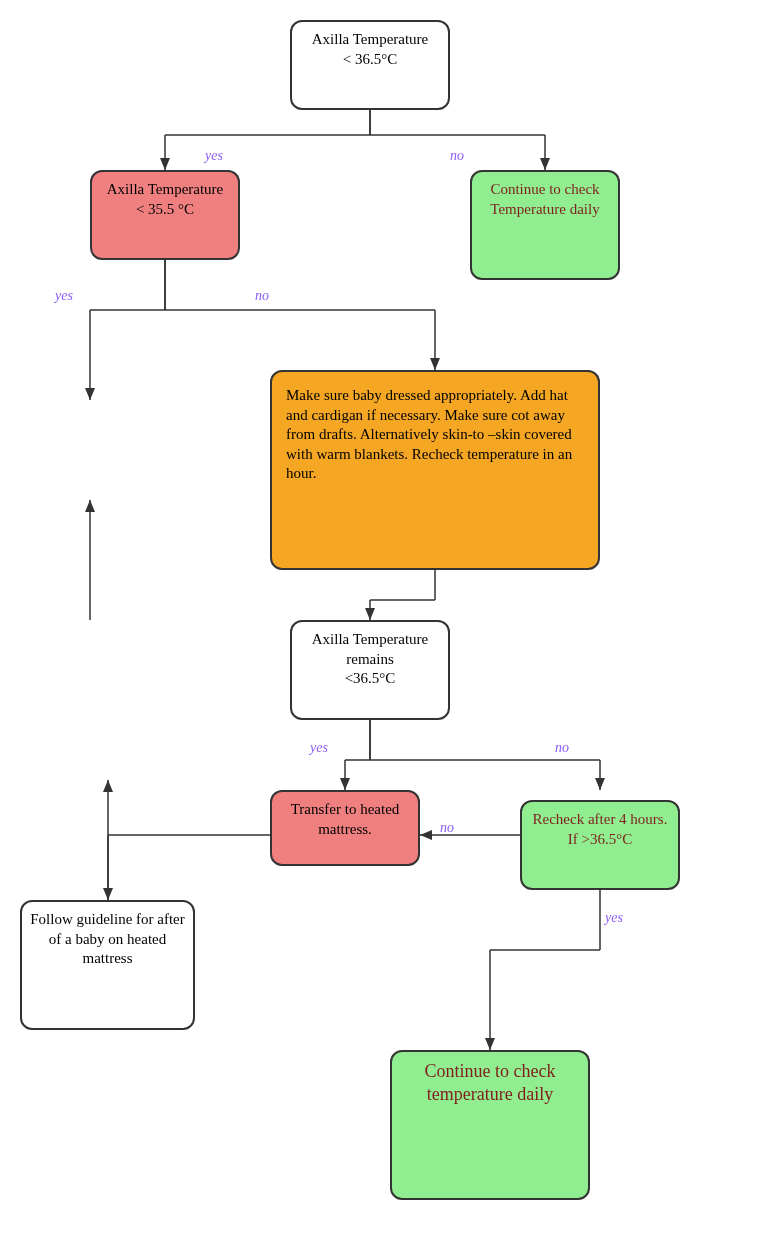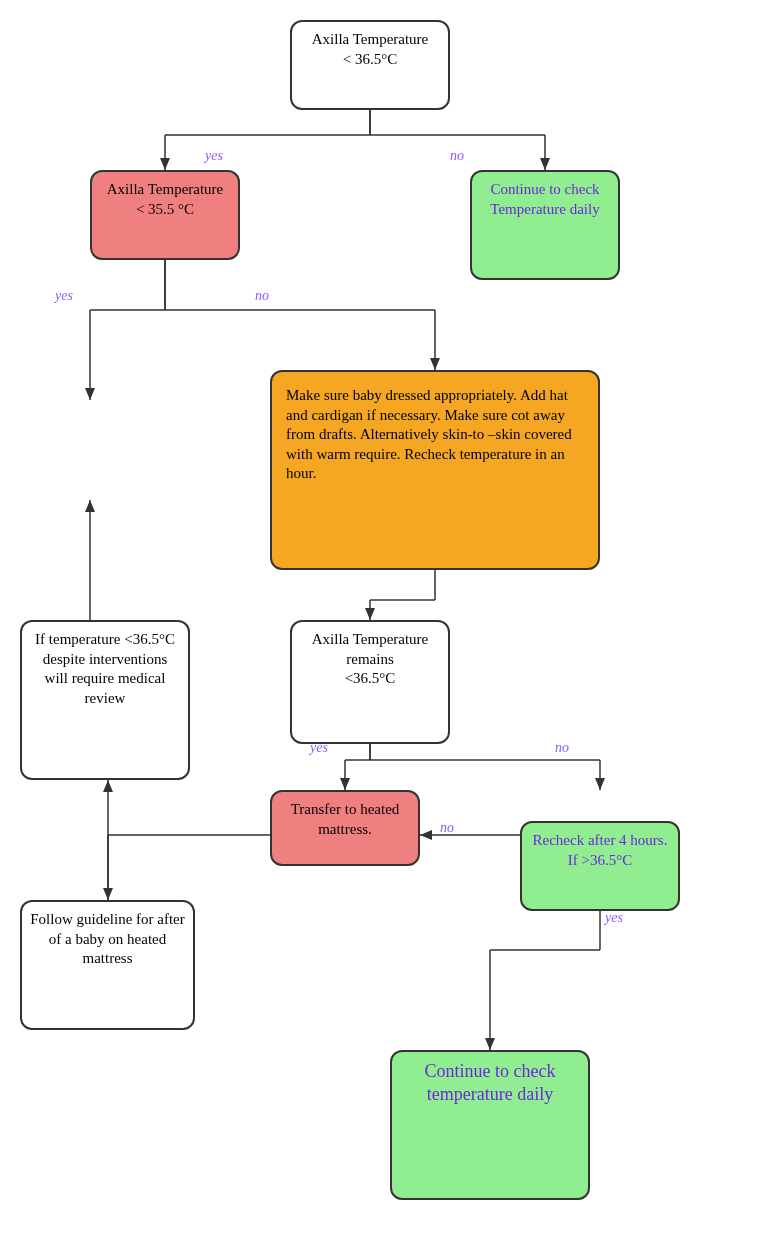--- a/index.html
+++ b/index.html
@@ -23,21 +23,21 @@
       text-align: center;
       display: flex;
       align-items: flex-start;
       justify-content: center;
       font-size: 15px;
       line-height: 1.3;
       padding: 8px;
     }
     .node-white { background: #fff; }
     .node-pink { background: #f08080; color: #000; }
-    .node-green { background: #90ee90; color: #6d28d9; }
+    .node-green { background: #90ee90; color: #7f1d1d; }
     .node-orange { background: #f5a623; color: #000; text-align: left; }
     svg.arrows {
       position: absolute;
       top: 0; left: 0;
       width: 779px;
       height: 1234px;
       pointer-events: none;
     }
     .label {
       position: absolute;
@@ -126,37 +126,34 @@
     <span style="white-space:pre-line;">Axilla Temperature
 &lt; 35.5 °C</span>
   </div>
 
   <div class="node node-green" style="left:470px; top:170px; width:150px; height:110px;">
     <span>Continue to check Temperature daily</span>
   </div>
 
 
   <div class="node node-orange" style="left:270px; top:370px; width:330px; height:200px; text-align:left; padding:14px;">
-    <span>Make sure baby dressed appropriately. Add hat and cardigan if necessary.  Make sure cot away from drafts. Alternatively skin-to –skin covered with warm require. Recheck temperature in an hour.</span>
+    <span>Make sure baby dressed appropriately. Add hat and cardigan if necessary.  Make sure cot away from drafts. Alternatively skin-to –skin covered with warm blankets. Recheck temperature in an hour.</span>
   </div>
 
-  <div class="node node-white" style="left:290px; top:620px; width:160px; height:124px;">
+  <div class="node node-white" style="left:290px; top:620px; width:160px; height:100px;">
     <span style="white-space:pre-line;">Axilla Temperature remains
 &lt;36.5°C</span>
   </div>
 
-  <div class="node node-white" style="left:20px; top:620px; width:170px; height:160px;">
-    <span>If temperature &lt;36.5°C despite interventions will require medical review</span>
-  </div>
 
   <div class="node node-pink" style="left:270px; top:790px; width:150px; height:76px;">
     <span>Transfer to heated mattress.</span>
   </div>
 
-  <div class="node node-green" style="left:520px; top:821px; width:160px; height:90px;">
+  <div class="node node-green" style="left:520px; top:800px; width:160px; height:90px;">
     <span>Recheck after 4 hours. If &gt;36.5°C</span>
   </div>
 
   <div class="node node-white" style="left:20px; top:900px; width:175px; height:130px;">
     <span>Follow guideline for after of a baby on heated mattress</span>
   </div>
 
   <div class="node node-green" style="left:390px; top:1050px; width:200px; height:150px; font-size:18px;">
     <span>Continue to check temperature daily</span>
   </div>

